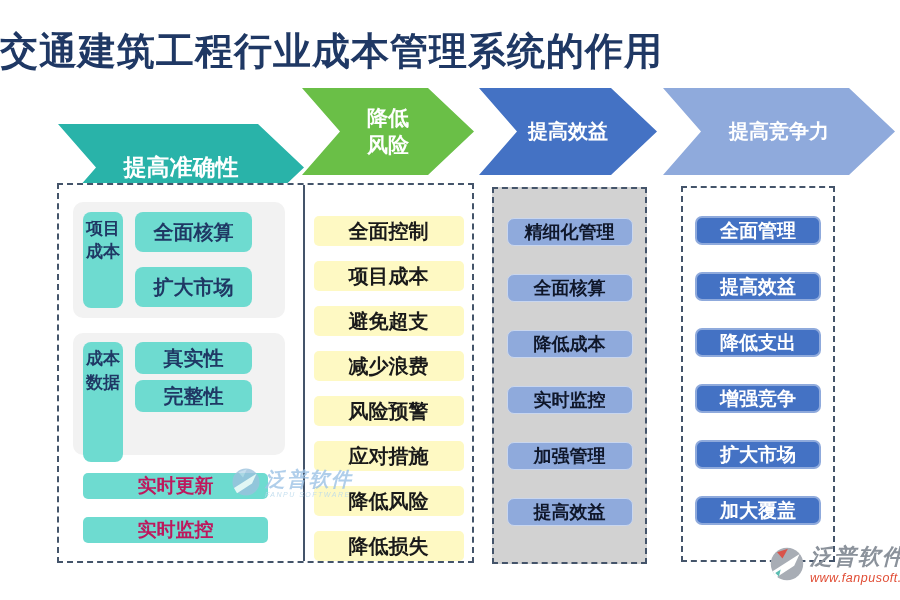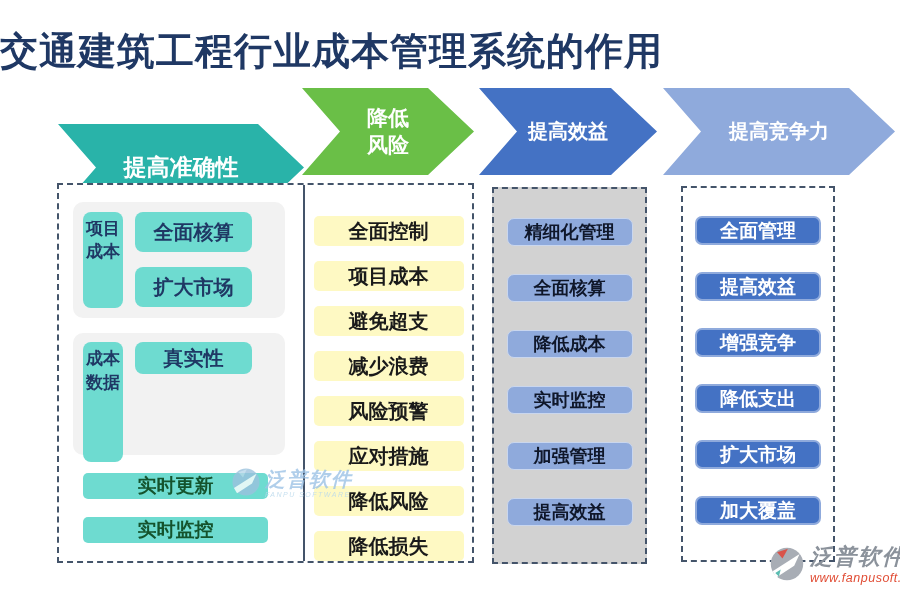--- a/index.html
+++ b/index.html
@@ -53,21 +53,21 @@
   }
   .group1 .vpill { top:10px; height:96px; }
   .group2 .vpill { top:9px;  height:120px; line-height:24px; }
   .gitems { position:absolute; left:62px; display:flex; flex-direction:column; }
   .group1 .gitems { top:10px; gap:15px; }
   .group2 .gitems { top:9px;  gap:6px; }
   .pill-teal { width:117px; background:#6edbd0; border-radius:8px; color:#1f3864; font-size:20px; }
   .group1 .pill-teal { height:40px; }
   .group2 .pill-teal { height:32px; }
   .cfoot { position:absolute; left:24px; width:185px; height:26px; background:#6edbd0;
-           border-radius:5px; color:#14532d; font-size:19px; }
+           border-radius:5px; color:#be185d; font-size:19px; }
   .cfoot1 { top:288px; }
   .cfoot2 { top:332px; }
   
   .wm-center { position:absolute; left:231px; top:466px; display:flex; align-items:center;
                gap:4px; opacity:.8; z-index:5; pointer-events:none; }
   .wm-center .wm-name { font-size:20px; font-weight:bold; color:#9dc3e6; letter-spacing:2px; }
   .wm-center .wm-sub  { font-size:7px; color:#b8d8ec; letter-spacing:1.5px; margin-top:-2px; }
   .wm-footer { position:absolute; left:769px; top:546px; display:flex; align-items:flex-start;
                gap:5px; z-index:5; }
   .wm-footer .wm-name { font-size:22px; font-weight:bold; color:#8b929b; letter-spacing:2px; line-height:1; }
@@ -103,20 +103,21 @@
         <div class="vpill">项目成本</div>
         <div class="gitems">
             <div class="pill pill-teal">全面核算</div>
             <div class="pill pill-teal">扩大市场</div>
           </div>
       </div>
       <div class="group group2">
         <div class="vpill">成本数据</div>
         <div class="gitems">
             <div class="pill pill-teal">真实性</div>
+            <div class="pill pill-teal">完整性</div>
           </div>
       </div>
       <div class="pill cfoot cfoot1">实时更新</div>
       <div class="pill cfoot cfoot2">实时监控</div>
     </div>
 
     <div class="divider12"></div>
 
     <div class="col2">
         <div class="pill pill-green">全面控制</div>
@@ -135,22 +136,22 @@
       <div class="pill pill-lblue">全面核算</div>
       <div class="pill pill-lblue">降低成本</div>
       <div class="pill pill-lblue">实时监控</div>
       <div class="pill pill-lblue">加强管理</div>
       <div class="pill pill-lblue">提高效益</div>
     </div>
 
   <div class="box box4">
       <div class="pill pill-blue">全面管理</div>
       <div class="pill pill-blue">提高效益</div>
+      <div class="pill pill-blue">降低支出</div>
       <div class="pill pill-blue">增强竞争</div>
-      <div class="pill pill-blue">降低支出</div>
       <div class="pill pill-blue">扩大市场</div>
       <div class="pill pill-blue">加大覆盖</div>
     </div>
 
   <div class="wm-center">
     <svg width="30" height="30" viewBox="0 0 40 40">
       <circle cx="20" cy="20" r="18" fill="#9cc2de"></circle>
       <path d="M4 28 L34 9 L28 22 L8 35 Z" fill="#ffffff"></path>
       <path d="M10 7 L21 3 L16 14 Z" fill="#b9d8ea"></path>
     </svg>

